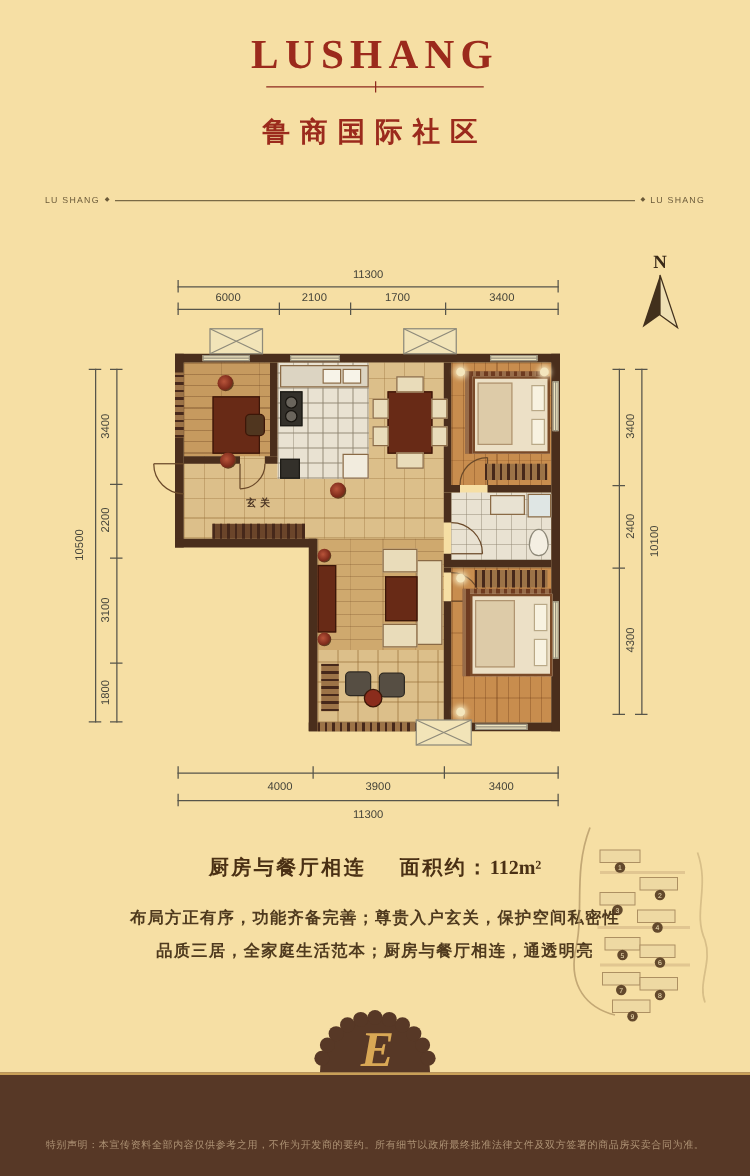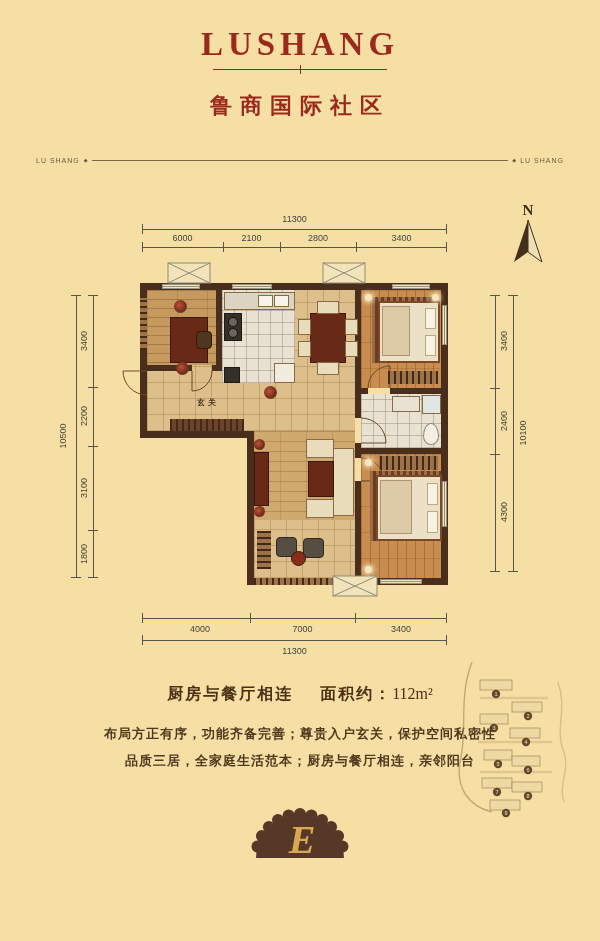--- a/index.html
+++ b/index.html
@@ -69,21 +69,21 @@
   .pillow{position:absolute;background:#f8f2e0;border:1px solid #b9a886;}
   .blanket{position:absolute;background:#ddcba8;border:1px solid #b09470;}
   .entry-label{position:absolute;font-size:8px;letter-spacing:3px;color:#4a3423;font-weight:bold;}
   .stove{position:absolute;background:#33302a;border:1px solid #1d1b16;}
   .burner{position:absolute;width:8px;height:8px;border-radius:50%;background:#6a655c;border:1px solid #17140f;}
   .wc{position:absolute;background:#f4efe2;border:1px solid #8d8878;border-radius:50% 50% 50% 50%/60% 60% 40% 40%;}
   .chairb{position:absolute;background:#564e43;border:1px solid #2e2922;border-radius:4px;}
   
   .title-line{position:absolute;left:0;top:684px;width:600px;text-align:center;
        font-size:16px;font-weight:bold;color:#4a3014;letter-spacing:2px;}
-  .title-line .serif{font-family:"Liberation Serif","DejaVu Serif",serif;font-weight:normal;letter-spacing:0;}
+  .title-line .serif{font-family:"Liberation Serif","DejaVu Serif",serif;font-weight:bold;letter-spacing:0;}
   .desc{position:absolute;left:60px;top:720px;width:480px;text-align:center;
        font-size:13px;line-height:27px;color:#4f3a1e;letter-spacing:1px;font-weight:bold;}
   
   .footer{position:absolute;left:0;top:858px;width:600px;height:83px;background:#573826;
           border-top:2px solid #c9a058;box-sizing:border-box;}
   .disclaimer{position:absolute;left:0;top:50px;width:600px;text-align:center;
           font-size:8px;color:#ad9274;letter-spacing:.5px;}
   .badge{position:absolute;left:245px;top:810px;width:110px;height:48px;}
   .sitemap{position:absolute;left:450px;top:658px;width:142px;height:160px;opacity:.85;}
   .compass{position:absolute;left:506px;top:202px;width:44px;height:64px;text-align:center;}
@@ -106,21 +106,21 @@
     <span class="dia">◆</span>
     <span class="lab">LU SHANG</span>
   </div>
 
   <div class="dlab" style="left:142px;top:213px;width:305px;">11300</div>
   <div class="hl" style="left:142px;top:229px;width:305px;"></div>
   <div class="tv" style="left:142px;top:224px;"></div>
   <div class="tv" style="left:446px;top:224px;"></div>
   <div class="dlab" style="left:142px;top:232px;width:81px;">6000</div>
   <div class="dlab" style="left:223px;top:232px;width:57px;">2100</div>
-  <div class="dlab" style="left:280px;top:232px;width:76px;">2800</div>
+  <div class="dlab" style="left:280px;top:232px;width:76px;">1700</div>
   <div class="dlab" style="left:356px;top:232px;width:91px;">3400</div>
   <div class="hl" style="left:142px;top:247px;width:305px;"></div>
   <div class="tv" style="left:142px;top:242px;"></div>
   <div class="tv" style="left:223px;top:242px;"></div>
   <div class="tv" style="left:280px;top:242px;"></div>
   <div class="tv" style="left:356px;top:242px;"></div>
   <div class="tv" style="left:446px;top:242px;"></div>
 
   <div class="compass">
     <div class="nlab">N</div>
@@ -156,22 +156,22 @@
   <div class="vl" style="left:513px;top:295px;height:277px;"></div>
   <div class="th" style="left:508px;top:295px;"></div>
   <div class="th" style="left:508px;top:571px;"></div>
   <div class="rlab" style="left:503px;top:427px;">10100</div>
 
   <div class="hl" style="left:142px;top:618px;width:305px;"></div>
   <div class="tv" style="left:142px;top:613px;"></div>
   <div class="tv" style="left:250px;top:613px;"></div>
   <div class="tv" style="left:355px;top:613px;"></div>
   <div class="tv" style="left:446px;top:613px;"></div>
-  <div class="dlab" style="left:146px;top:623px;width:108px;">4000</div>
-  <div class="dlab" style="left:250px;top:623px;width:105px;">7000</div>
+  <div class="dlab" style="left:126px;top:623px;width:108px;text-align:right;">4000</div>
+  <div class="dlab" style="left:250px;top:623px;width:105px;">3900</div>
   <div class="dlab" style="left:355px;top:623px;width:92px;">3400</div>
   <div class="hl" style="left:142px;top:640px;width:305px;"></div>
   <div class="tv" style="left:142px;top:635px;"></div>
   <div class="tv" style="left:446px;top:635px;"></div>
   <div class="dlab" style="left:142px;top:645px;width:305px;">11300</div>
 
   <div class="plan">
 
     <div class="floor tile-tan" style="left:7px;top:7px;width:208px;height:141px;"></div>
     <div class="floor wood-h" style="left:7px;top:7px;width:69px;height:75px;"></div>
@@ -300,21 +300,21 @@
     <div class="plant" style="left:124px;top:103px;width:13px;height:13px;"></div>
   </div>
 
   <div class="title-line">
     <span>厨房与餐厅相连</span>
     <span style="display:inline-block;width:14px;"></span>
     <span>面积约：</span><span class="serif">112m²</span>
   </div>
   <div class="desc">
     <div>布局方正有序，功能齐备完善；尊贵入户玄关，保护空间私密性</div>
-    <div>品质三居，全家庭生活范本；厨房与餐厅相连，亲邻阳台</div>
+    <div>品质三居，全家庭生活范本；厨房与餐厅相连，通透明亮</div>
   </div>
 
   <div class="sitemap">
     <svg width="142" height="160" viewBox="0 0 142 160">
       <g fill="none" stroke="#a28557" stroke-width="1.4" opacity=".7">
         <path d="M22,4 C8,40 18,72 10,104 C6,130 18,148 42,154"></path>
         <path d="M108,24 C118,52 104,72 114,94 C120,112 108,128 114,144" opacity=".6"></path>
       </g>
       <g stroke="#bfa173" stroke-width="2.5" opacity=".45">
         <path d="M30,40 L98,40"></path>
@@ -368,14 +368,17 @@
         <circle cx="43.6" cy="5.5" r="6"></circle>
           <circle cx="33" cy="9.9" r="6"></circle>
           <circle cx="23.9" cy="16.9" r="6"></circle>
         <circle cx="16.9" cy="26" r="6"></circle>
           <circle cx="12.5" cy="36.6" r="6"></circle>
       </g>
       <text x="57" y="43" text-anchor="middle" font-family="Liberation Serif,DejaVu Serif,serif" font-style="italic" font-weight="bold" font-size="40" fill="#d9a855">E</text>
     </svg>
   </div>
 
+  <div class="footer">
+    <div class="disclaimer">特别声明：本宣传资料全部内容仅供参考之用，不作为开发商的要约。所有细节以政府最终批准法律文件及双方签署的商品房买卖合同为准。</div>
+  </div>
 
 </div>
 
 </body></html>

